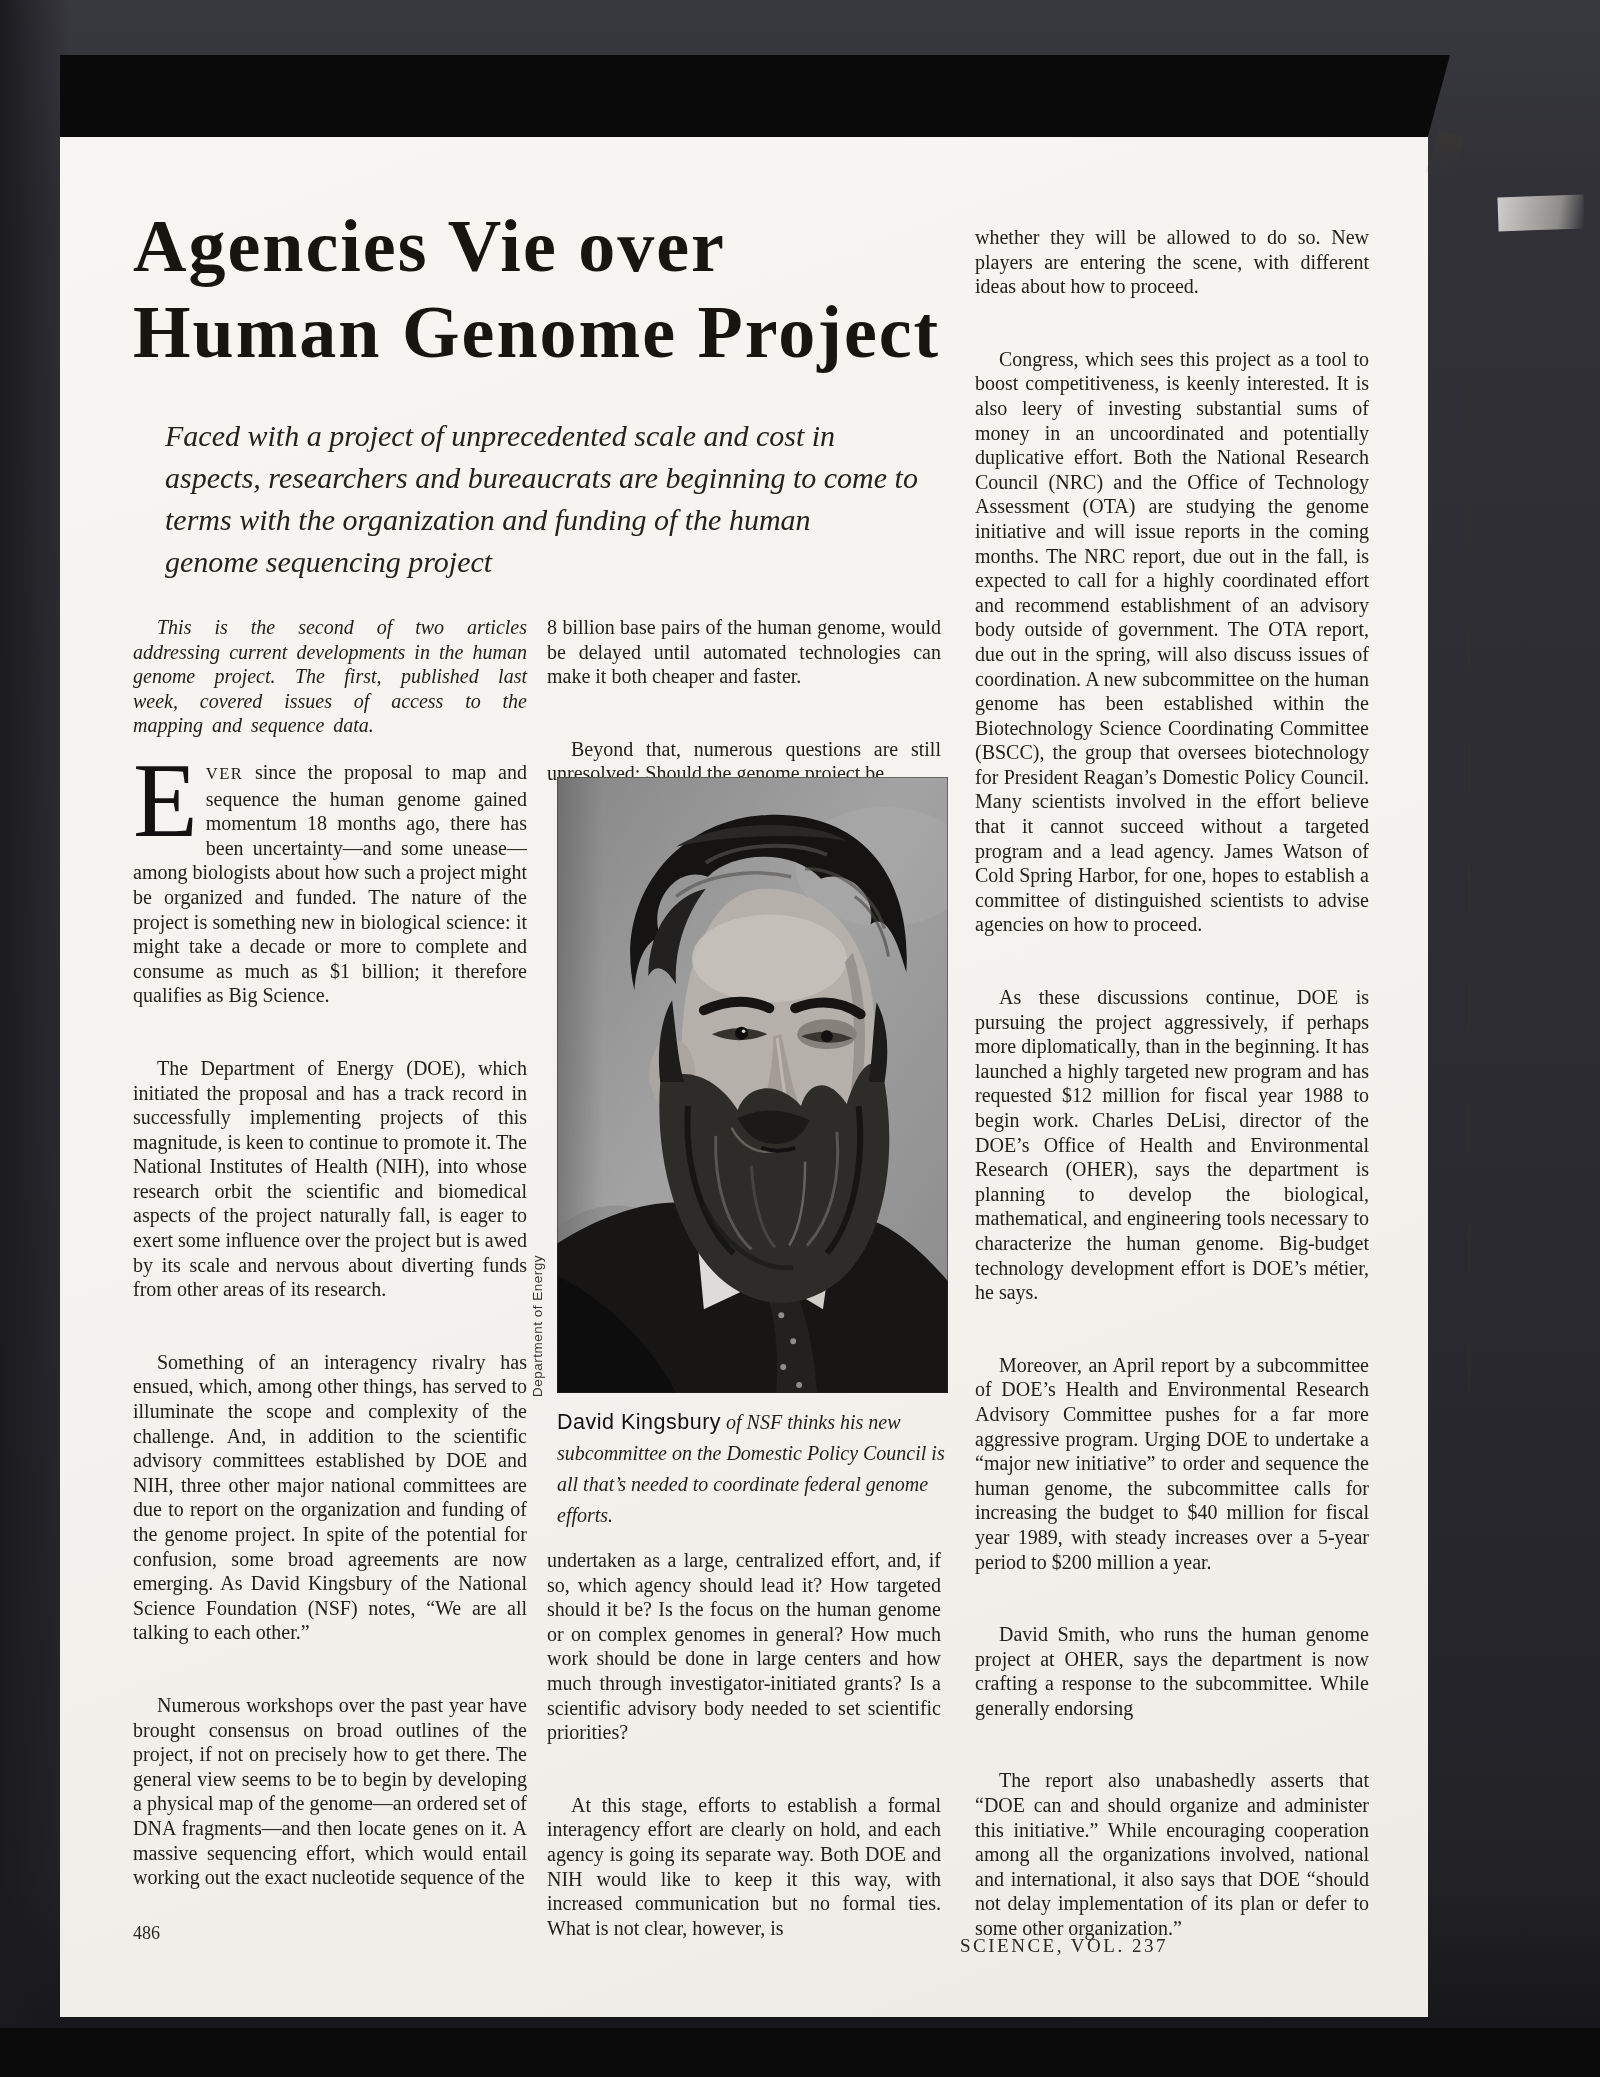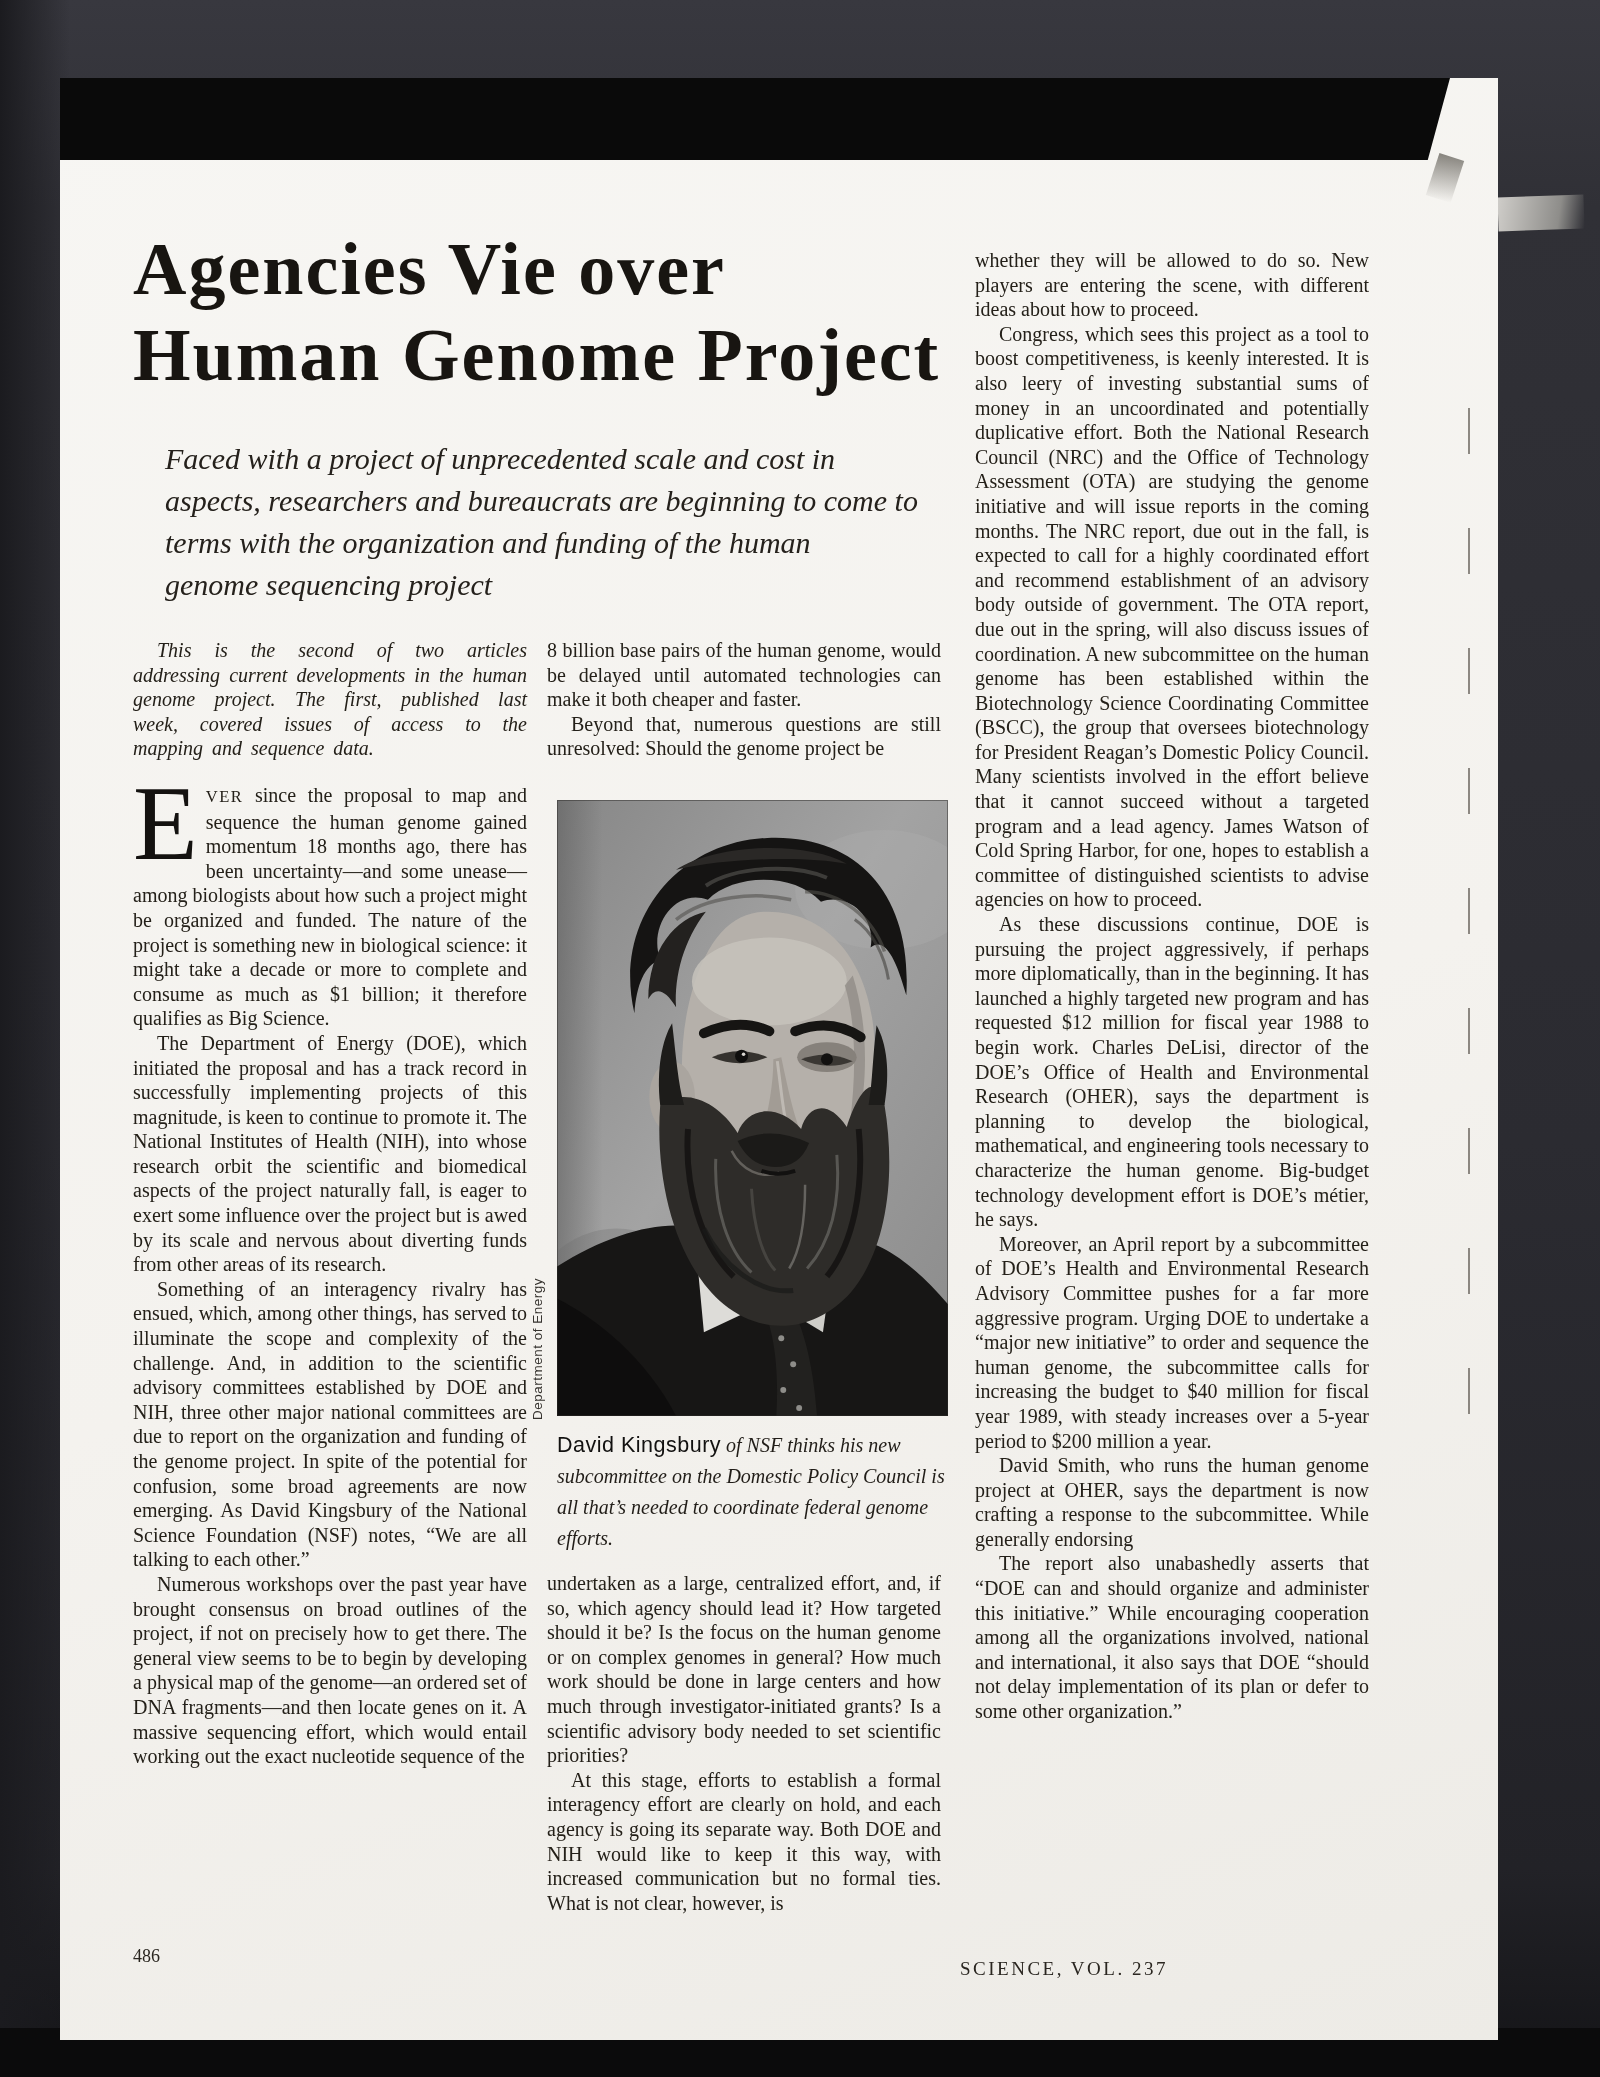--- a/index.html
+++ b/index.html
@@ -8,38 +8,39 @@
     background:linear-gradient(180deg,#38383f 0%,#303036 10%,#2b2b31 55%,#222227 90%,#141417 100%);
     font-family:"Liberation Serif",serif;
   }
   #scan{position:absolute;inset:0;}
   .bg-left-shade{position:absolute;left:0;top:0;width:70px;height:2077px;
     background:linear-gradient(90deg,#1b1b1f,rgba(27,27,31,0));}
   .bg-bottom{position:absolute;left:0;top:2028px;width:1600px;height:49px;background:#0b0b0c;}
   .bg-corner-sliver{position:absolute;left:1498px;top:196px;width:86px;height:34px;
     background:linear-gradient(100deg,#cfcdc9,#8e8d8a 70%,rgba(60,60,64,0));transform:rotate(-2deg);}
   .page{
-    position:absolute;left:60px;top:78px;width:1438px;height:1962px;
+    position:absolute;left:60px;top:55px;width:1320px;height:1962px;
     background:linear-gradient(160deg,#f7f6f3 0%,#f4f2ee 55%,#edebe6 100%);
     color:#221f1b;
+    padding-left:48px;
   }
   .band{position:absolute;left:0;top:0;width:1390px;height:82px;background:#0a0a0a;
     clip-path:polygon(0 0,100% 0,98.4% 100%,0 100%);}
   .corner-crease{position:absolute;left:1372px;top:78px;width:26px;height:44px;
     background:linear-gradient(170deg,#3c3830,rgba(60,56,48,0));transform:rotate(18deg);opacity:.6;}
   .edge-crease{position:absolute;left:1408px;top:330px;width:2px;height:1050px;
     background:repeating-linear-gradient(180deg,rgba(55,48,40,.55) 0 46px,rgba(55,48,40,0) 46px 120px);}
   .title{position:absolute;left:73px;top:148px;width:1030px;
     font-weight:700;font-size:74px;line-height:86px;letter-spacing:2px;color:#181511;}
   .standfirst{position:absolute;left:73px;top:360px;width:1000px;
     font-style:italic;font-size:30px;line-height:42px;color:#25211c;margin-left:32px;}
   .col{position:absolute;width:394px;font-size:20px;line-height:24.6px;
     text-align:justify;hyphens:auto;-webkit-hyphens:auto;color:#242019;}
   .col p{margin:0;font-family:Liberation Serif, serif;}
-  .col p.ind{text-indent:24px;}
+  .col p.ind{text-indent:24px;margin-top:48px;}
   #col1{left:73px;top:560px;height:1320px;}
   #col2-top{left:487px;top:560px;height:140px;}
   #col2-bot{left:487px;top:1493px;height:390px;}
   #col3{left:915px;top:170px;height:1692px;}
   .intro-note{font-style:italic;text-indent:24px;word-spacing:4px;}
   .lead-para{margin-top:22px !important;}
   .dropcap{float:left;font-size:106px;line-height:78px;height:74px;
     padding:2px 8px 0 0;font-weight:400;color:#141210;}
   .sc{font-size:16.5px;letter-spacing:1.5px;}
   .photo{position:absolute;left:497px;top:722px;width:391px;height:616px;background:#8f8f8f;

